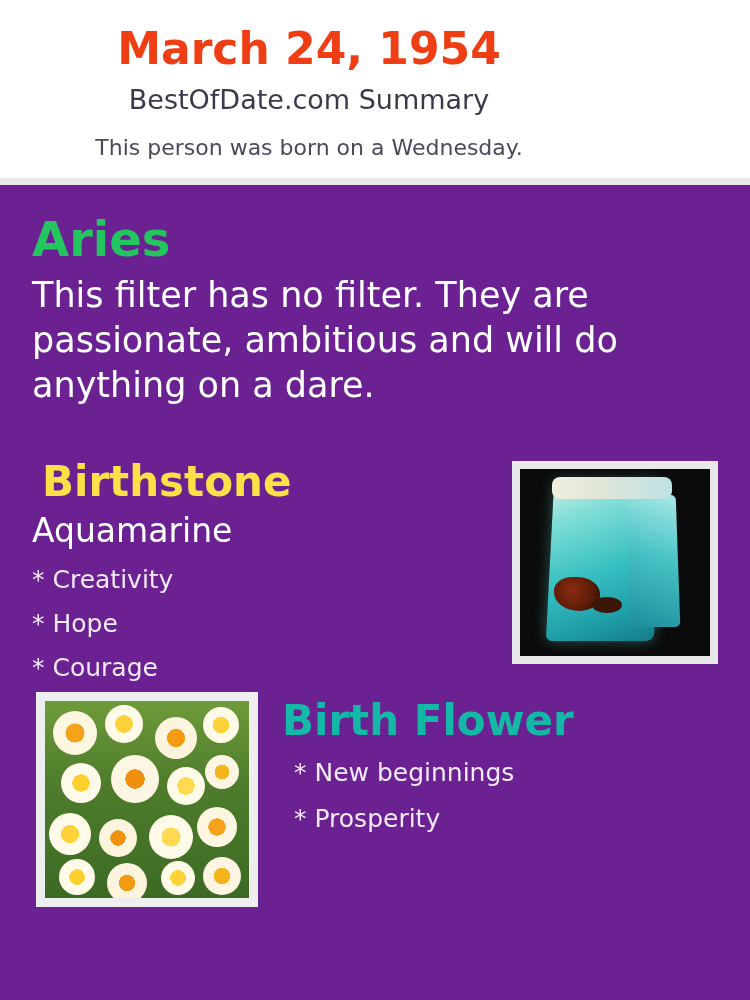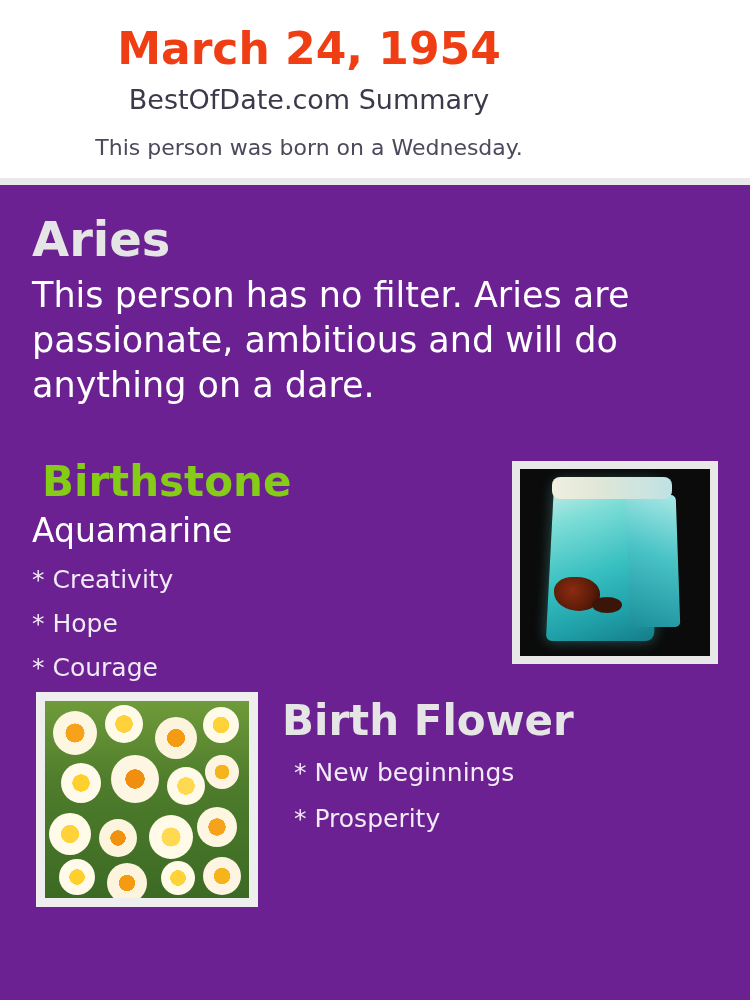--- a/index.html
+++ b/index.html
@@ -63,21 +63,21 @@
   .panel {
     position: relative;
     width: 750px;
     height: 815px;
     background: #6b2191;
     box-sizing: border-box;
     padding: 24px 32px 0 32px;
   }
 
   .zodiac-name {
-    color: #e5e5e5;
+    color: #22c55e;
     font-size: 48px;
     font-weight: bold;
     line-height: 60px;
     margin: 0 0 4px 0;
     font-family: "DejaVu Sans", sans-serif;
   }
   .zodiac-desc {
     color: #ffffff;
     font-size: 35px;
     line-height: 45px;
@@ -86,21 +86,21 @@
     font-family: "DejaVu Sans", sans-serif;
   }
 
   
   .birthstone-block {
     position: relative;
     margin-top: 48px;
     height: 230px;
   }
   .birthstone-title {
-    color: #84cc16;
+    color: #fde047;
     font-size: 42px;
     font-weight: bold;
     line-height: 52px;
     margin: 0 0 2px 10px;
     font-family: "DejaVu Sans", sans-serif;
   }
   .birthstone-name {
     color: #ffffff;
     font-size: 33px;
     line-height: 42px;
@@ -205,21 +205,21 @@
   }
   .fl {
     position: absolute;
     border-radius: 50%;
   }
   .flower-right {
     margin-left: 250px;
     padding-top: 2px;
   }
   .flower-title {
-    color: #e5e5e5;
+    color: #14b8a6;
     font-size: 42px;
     font-weight: bold;
     line-height: 54px;
     margin: 0 0 2px 0;
     font-family: "DejaVu Sans", sans-serif;
   }
   .flower-name {
     color: #ffffff;
     font-size: 33px;
     line-height: 42px;
@@ -242,21 +242,21 @@
   <div class="header">
     <div class="header-date">March 24, 1954</div>
     <div class="header-site">BestOfDate.com Summary</div>
     <div class="header-sub">This person was born on a Wednesday.</div>
   </div>
   <div class="header-rule"></div>
 
   <div class="panel">
 
     <div class="zodiac-name">Aries</div>
-    <div class="zodiac-desc">This person has no filter. Aries are passionate, ambitious and will do anything on a dare.</div>
+    <div class="zodiac-desc">This filter has no filter. They are passionate, ambitious and will do anything on a dare.</div>
 
     <div class="birthstone-block">
       <div class="birthstone-title">Birthstone</div>
       <div class="birthstone-name">Aquamarine</div>
       <div class="trait">* Creativity</div>
       <div class="trait">* Hope</div>
       <div class="trait">* Courage</div>
 
       <div class="stone-photo">
         <div class="stone-inner">

